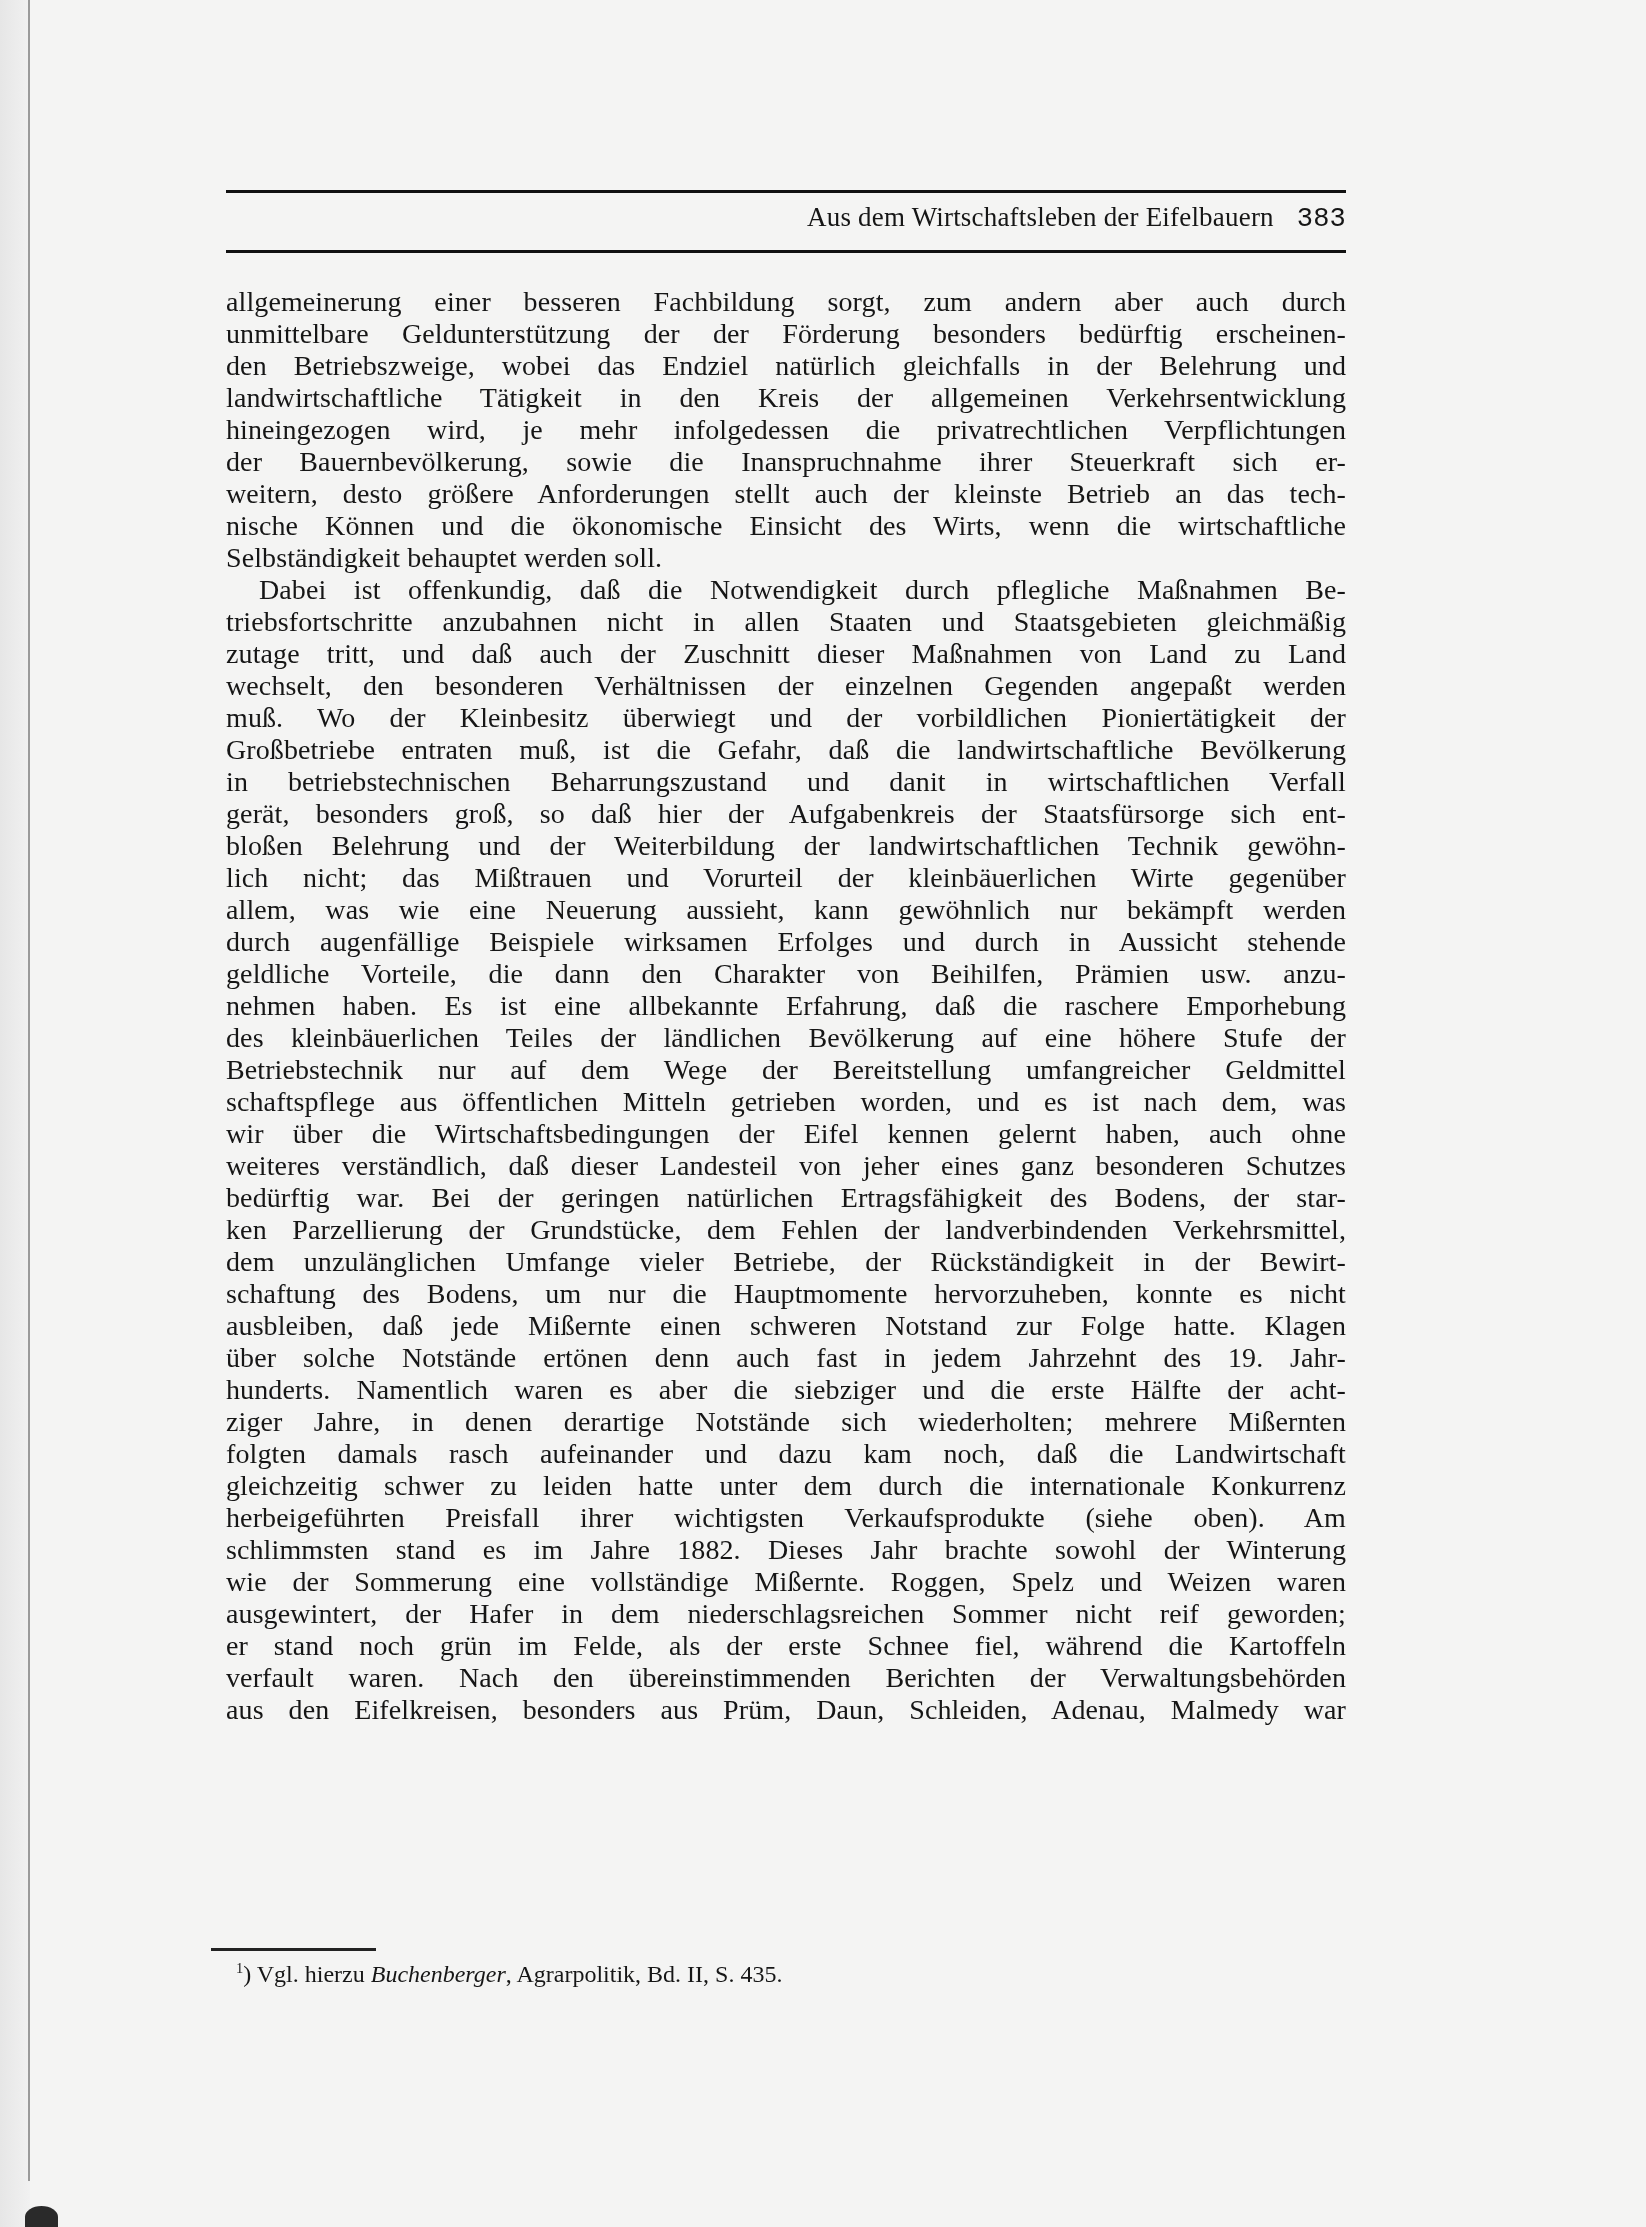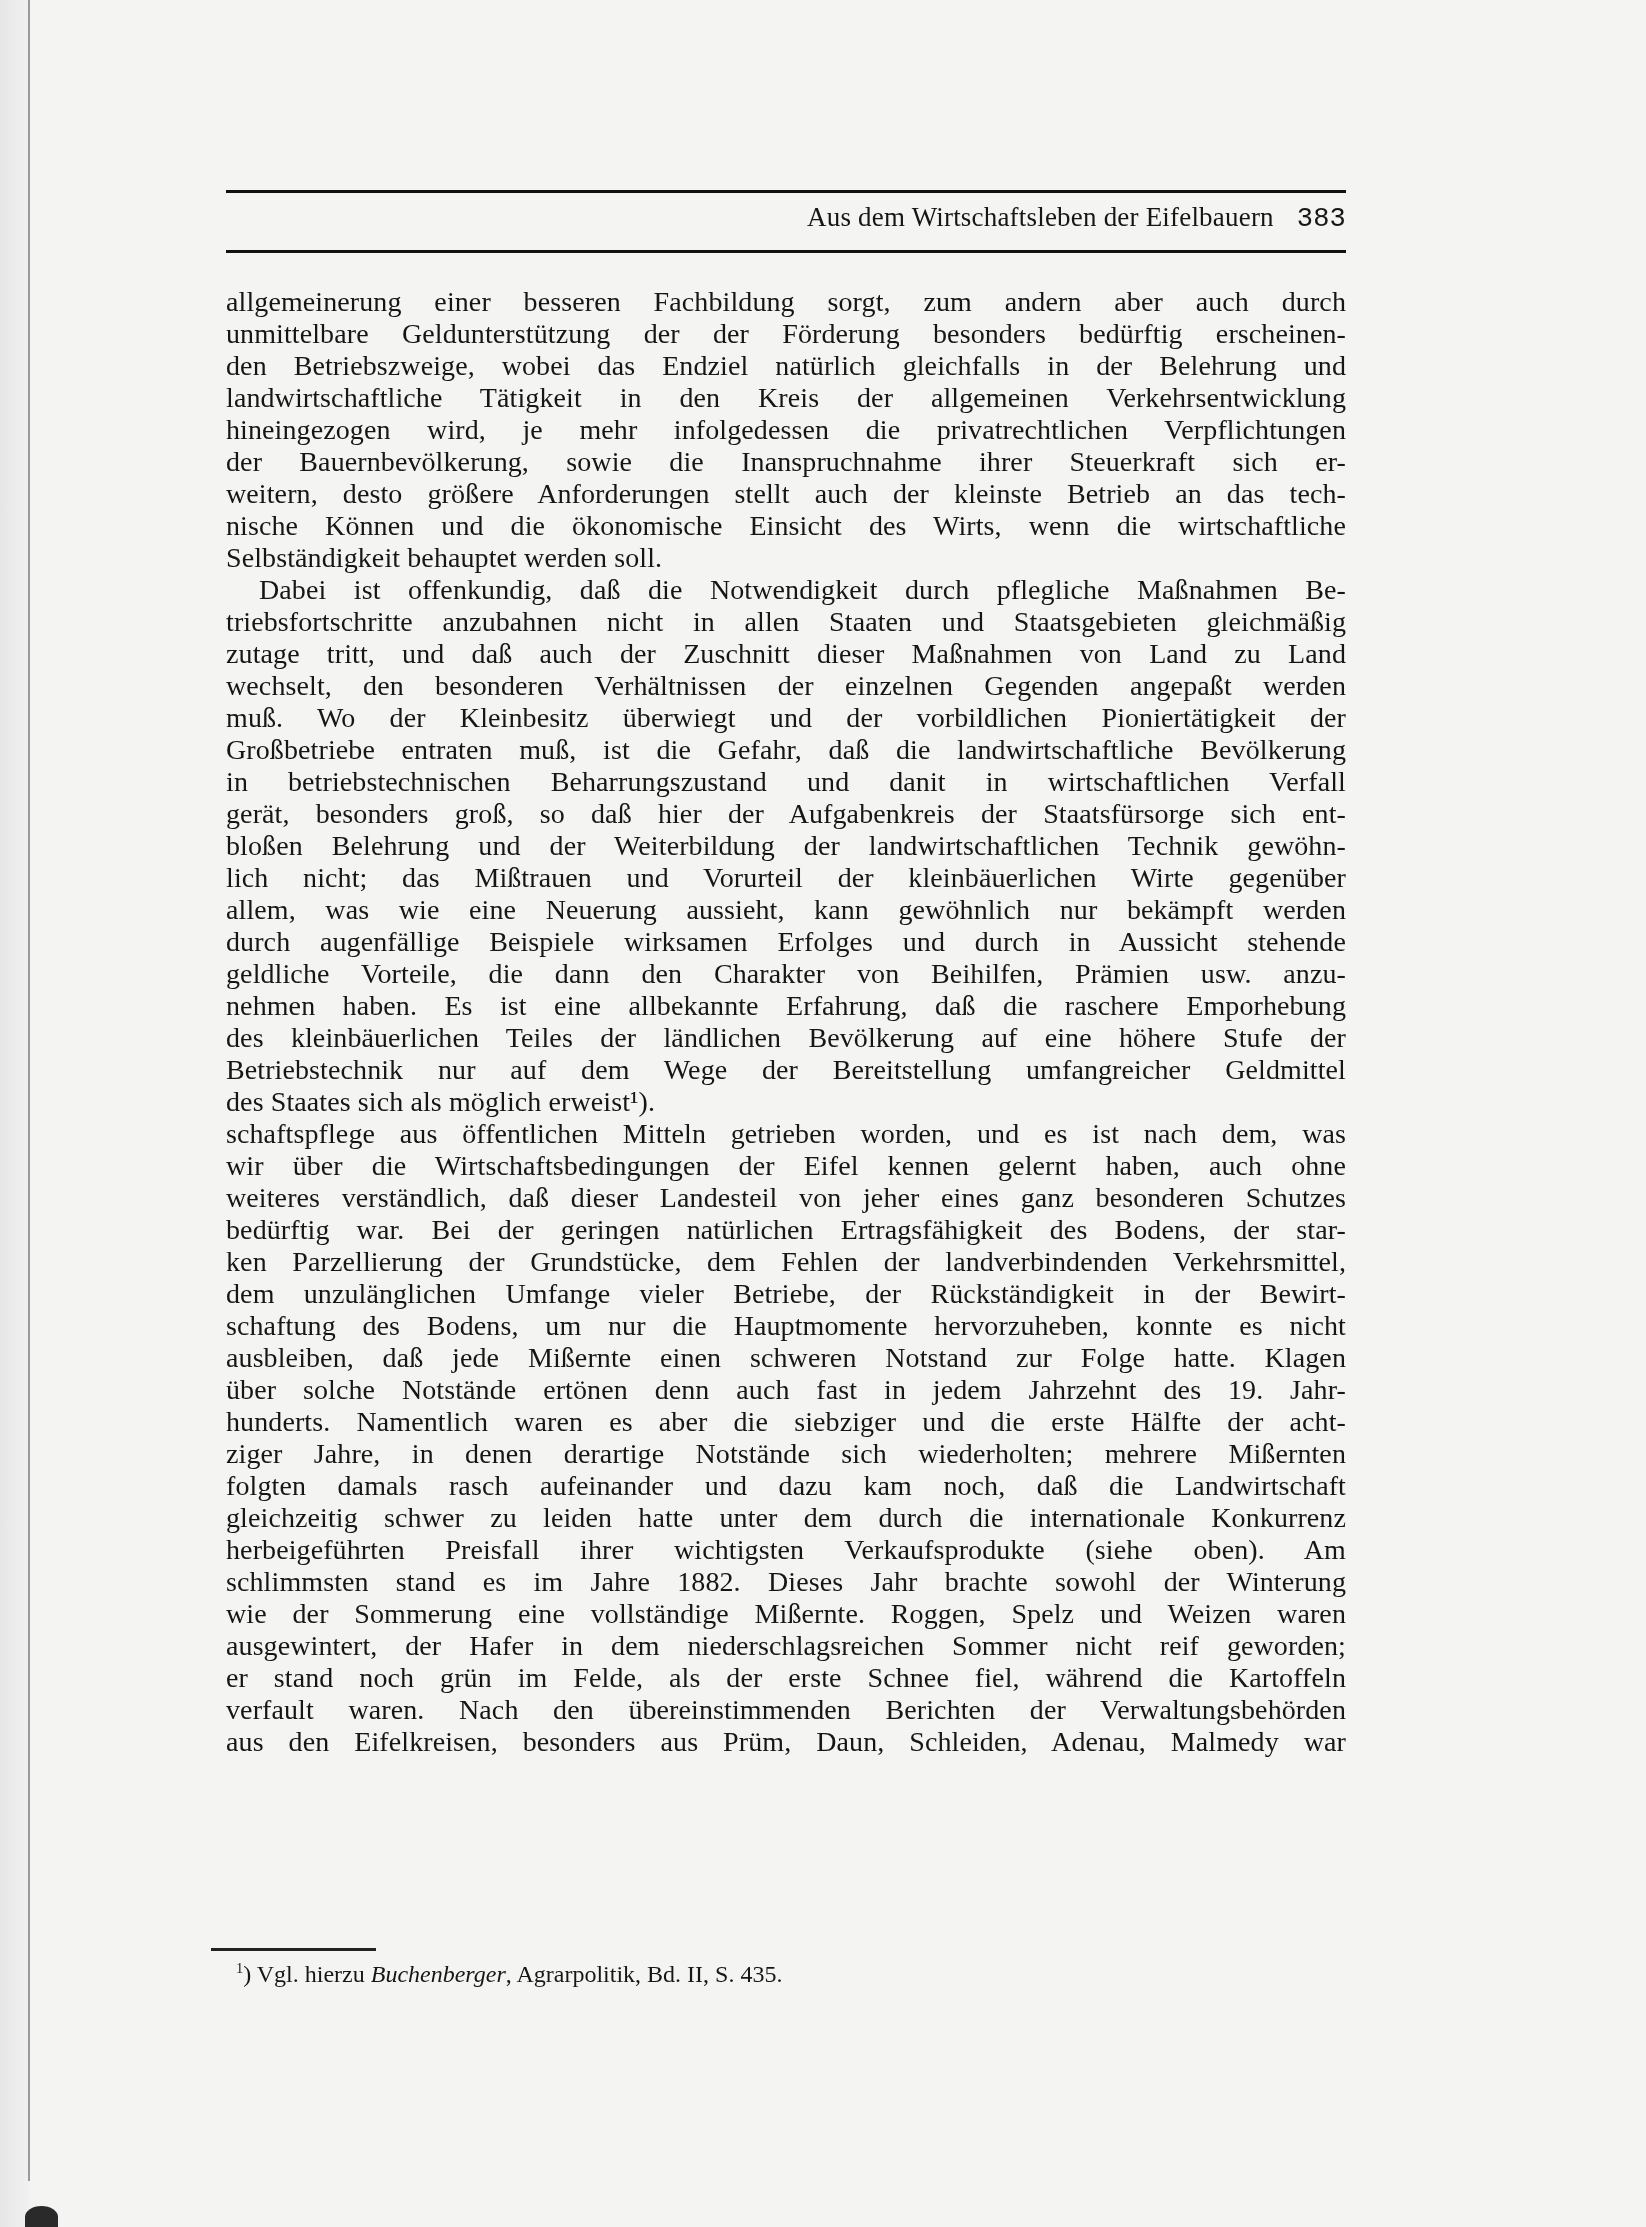--- a/index.html
+++ b/index.html
@@ -142,21 +142,20 @@
     <span class="line">in betriebstechnischen Beharrungszustand und danit in wirtschaftlichen Verfall</span>
     <span class="line">gerät, besonders groß, so daß hier der Aufgabenkreis der Staatsfürsorge sich ent-</span>
     <span class="line">bloßen Belehrung und der Weiterbildung der landwirtschaftlichen Technik gewöhn-</span>
     <span class="line">lich nicht; das Mißtrauen und Vorurteil der kleinbäuerlichen Wirte gegenüber</span>
     <span class="line">allem, was wie eine Neuerung aussieht, kann gewöhnlich nur bekämpft werden</span>
     <span class="line">durch augenfällige Beispiele wirksamen Erfolges und durch in Aussicht stehende</span>
     <span class="line">geldliche Vorteile, die dann den Charakter von Beihilfen, Prämien usw. anzu-</span>
     <span class="line">nehmen haben.  Es ist eine allbekannte Erfahrung, daß die raschere Emporhebung</span>
     <span class="line">des kleinbäuerlichen Teiles der ländlichen Bevölkerung auf eine höhere Stufe der</span>
     <span class="line">Betriebstechnik nur auf dem Wege der Bereitstellung umfangreicher Geldmittel</span>
-    <span class="line last">des Staates sich als möglich erweist¹).</span>
     <span class="line">schaftspflege aus öffentlichen Mitteln getrieben worden, und es ist nach dem, was</span>
     <span class="line">wir über die Wirtschaftsbedingungen der Eifel kennen gelernt haben, auch ohne</span>
     <span class="line">weiteres verständlich, daß dieser Landesteil von jeher eines ganz besonderen Schutzes</span>
     <span class="line">bedürftig war.  Bei der geringen natürlichen Ertragsfähigkeit des Bodens, der star-</span>
     <span class="line">ken Parzellierung der Grundstücke, dem Fehlen der landverbindenden Verkehrsmittel,</span>
     <span class="line">dem unzulänglichen Umfange vieler Betriebe, der Rückständigkeit in der Bewirt-</span>
     <span class="line">schaftung des Bodens, um nur die Hauptmomente hervorzuheben, konnte es nicht</span>
     <span class="line">ausbleiben, daß jede Mißernte einen schweren Notstand zur Folge hatte.  Klagen</span>
     <span class="line">über solche Notstände ertönen denn auch fast in jedem Jahrzehnt des 19. Jahr-</span>
     <span class="line">hunderts.  Namentlich waren es aber die siebziger und die erste Hälfte der acht-</span>

